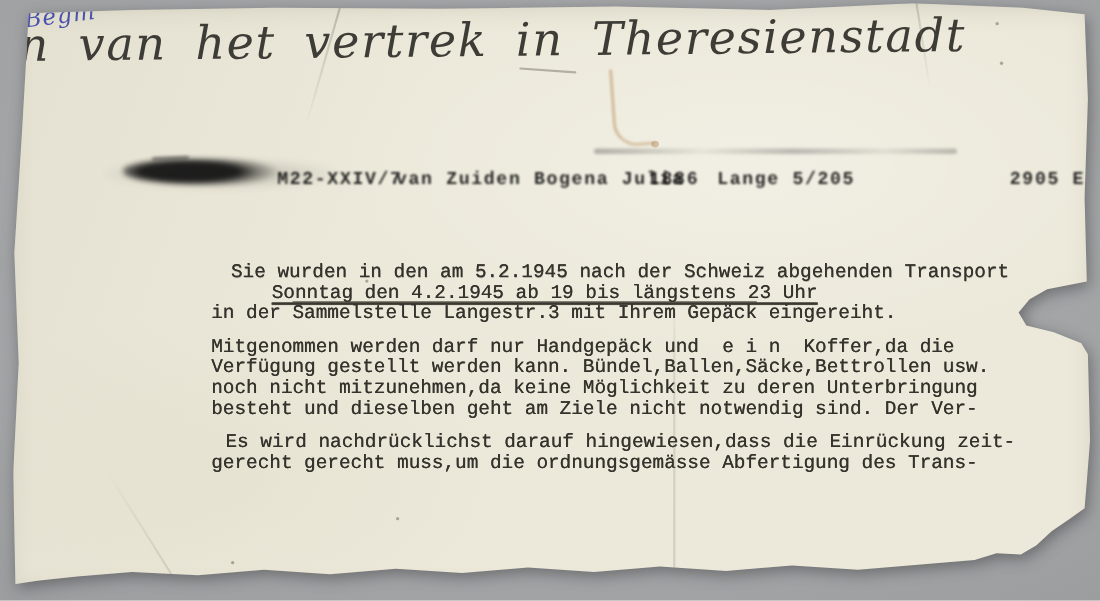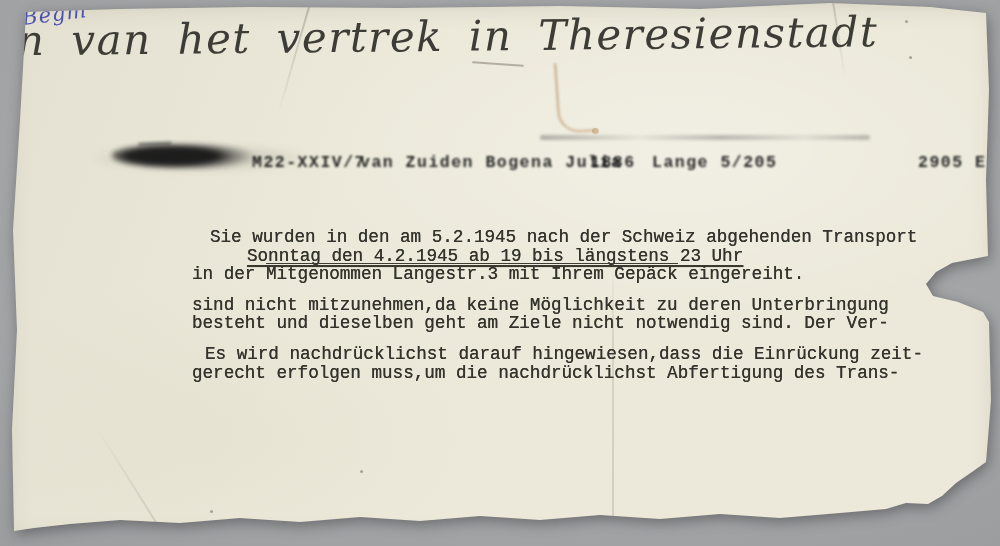--- a/index.html
+++ b/index.html
@@ -69,21 +69,21 @@
   .ghost-dash{position:absolute;left:138px;top:142px;width:34px;height:4px;
     background:rgba(50,50,50,.45);filter:blur(1.4px);border-radius:2px;transform:rotate(-2deg);}
 
   
   .body-text{
     position:absolute;left:192px;top:228px;width:800px;
     font-family:"Liberation Mono","DejaVu Sans Mono",monospace;
     font-size:17.6px;line-height:18.6px;color:#34322c;
     text-shadow:0 0 .6px rgba(52,50,44,.85), .3px .3px 0 rgba(52,50,44,.3);
   }
-  .body-text p{margin:0 0 12px 0;}
+  .body-text p{margin:11px 0 12px 0;}
   .tline{white-space:pre;display:block;}
   .indent1{text-indent:18px;}
   .indent3{text-indent:13px;}
   .sub-indent{padding-left:55px;}
   .u-line{text-decoration:underline;text-decoration-thickness:1.5px;text-underline-offset:4px;text-decoration-color:#3a382f;}
   .o-line{border-top:1.6px solid #3e3c33;}
 
   
   .stain-j{position:absolute;left:556px;top:62px;width:34px;height:68px;
     border-left:3px solid rgba(168,118,58,.38);border-bottom:3px solid rgba(168,118,58,.32);
@@ -122,29 +122,31 @@
     <span class="stamp-seg" style="left:252px">M22-XXIV/7</span>
     <span class="stamp-seg" style="left:360px">van Zuiden Bogena Julia</span>
     <span class="stamp-seg" style="left:590px">1886</span>
     <span class="stamp-seg" style="left:652px">Lange 5/205</span>
     <span class="stamp-seg" style="left:918px">2905 E</span>
 
     <div class="body-text">
       <p>
         <span class="tline indent1">Sie wurden in den am 5.2.1945 nach der Schweiz abgehenden Transport</span>
         <span class="tline sub-indent"><span class="u-line">Sonntag den 4.2.1945 ab 19 bis längstens 23 Uhr</span></span>
-        <span class="tline"><span>in der </span><span class="o-line">Mitgenommen Langestr.3 mit Ihrem Gepäck</span><span> eingereiht.</span></span>
+        <span class="tline"><span>in der </span><span class="o-line">Sammelstelle Langestr.3 mit Ihrem Gepäck</span><span> eingereiht.</span></span>
       </p>
       <p>
-        <span class="tline">sind nicht mitzunehmen,da keine Möglichkeit zu deren Unterbringung</span>
+        <span class="tline">Mitgenommen werden darf nur Handgepäck und  e i n  Koffer,da die</span>
+        <span class="tline">Verfügung gestellt werden kann. Bündel,Ballen,Säcke,Bettrollen usw.</span>
+        <span class="tline">noch nicht mitzunehmen,da keine Möglichkeit zu deren Unterbringung</span>
         <span class="tline">besteht und dieselben geht am Ziele nicht notwendig sind. Der Ver-</span>
       </p>
       <p>
         <span class="tline indent3">Es wird nachdrücklichst darauf hingewiesen,dass die Einrückung zeit-</span>
-        <span class="tline">gerecht erfolgen muss,um die nachdrücklichst Abfertigung des Trans-</span>
+        <span class="tline">gerecht gerecht muss,um die ordnungsgemässe Abfertigung des Trans-</span>
       </p>
     </div>
 
     <div class="stain-j"></div>
     <div class="stain-dot" style="left:592px;top:128px;"></div>
     <div class="crease crease-tl"></div>
     <div class="crease crease-tr"></div>
     <div class="crease crease-mid"></div>
     <div class="crease crease-bl"></div>
     <div class="speck" style="left:905px;top:20px;"></div>

